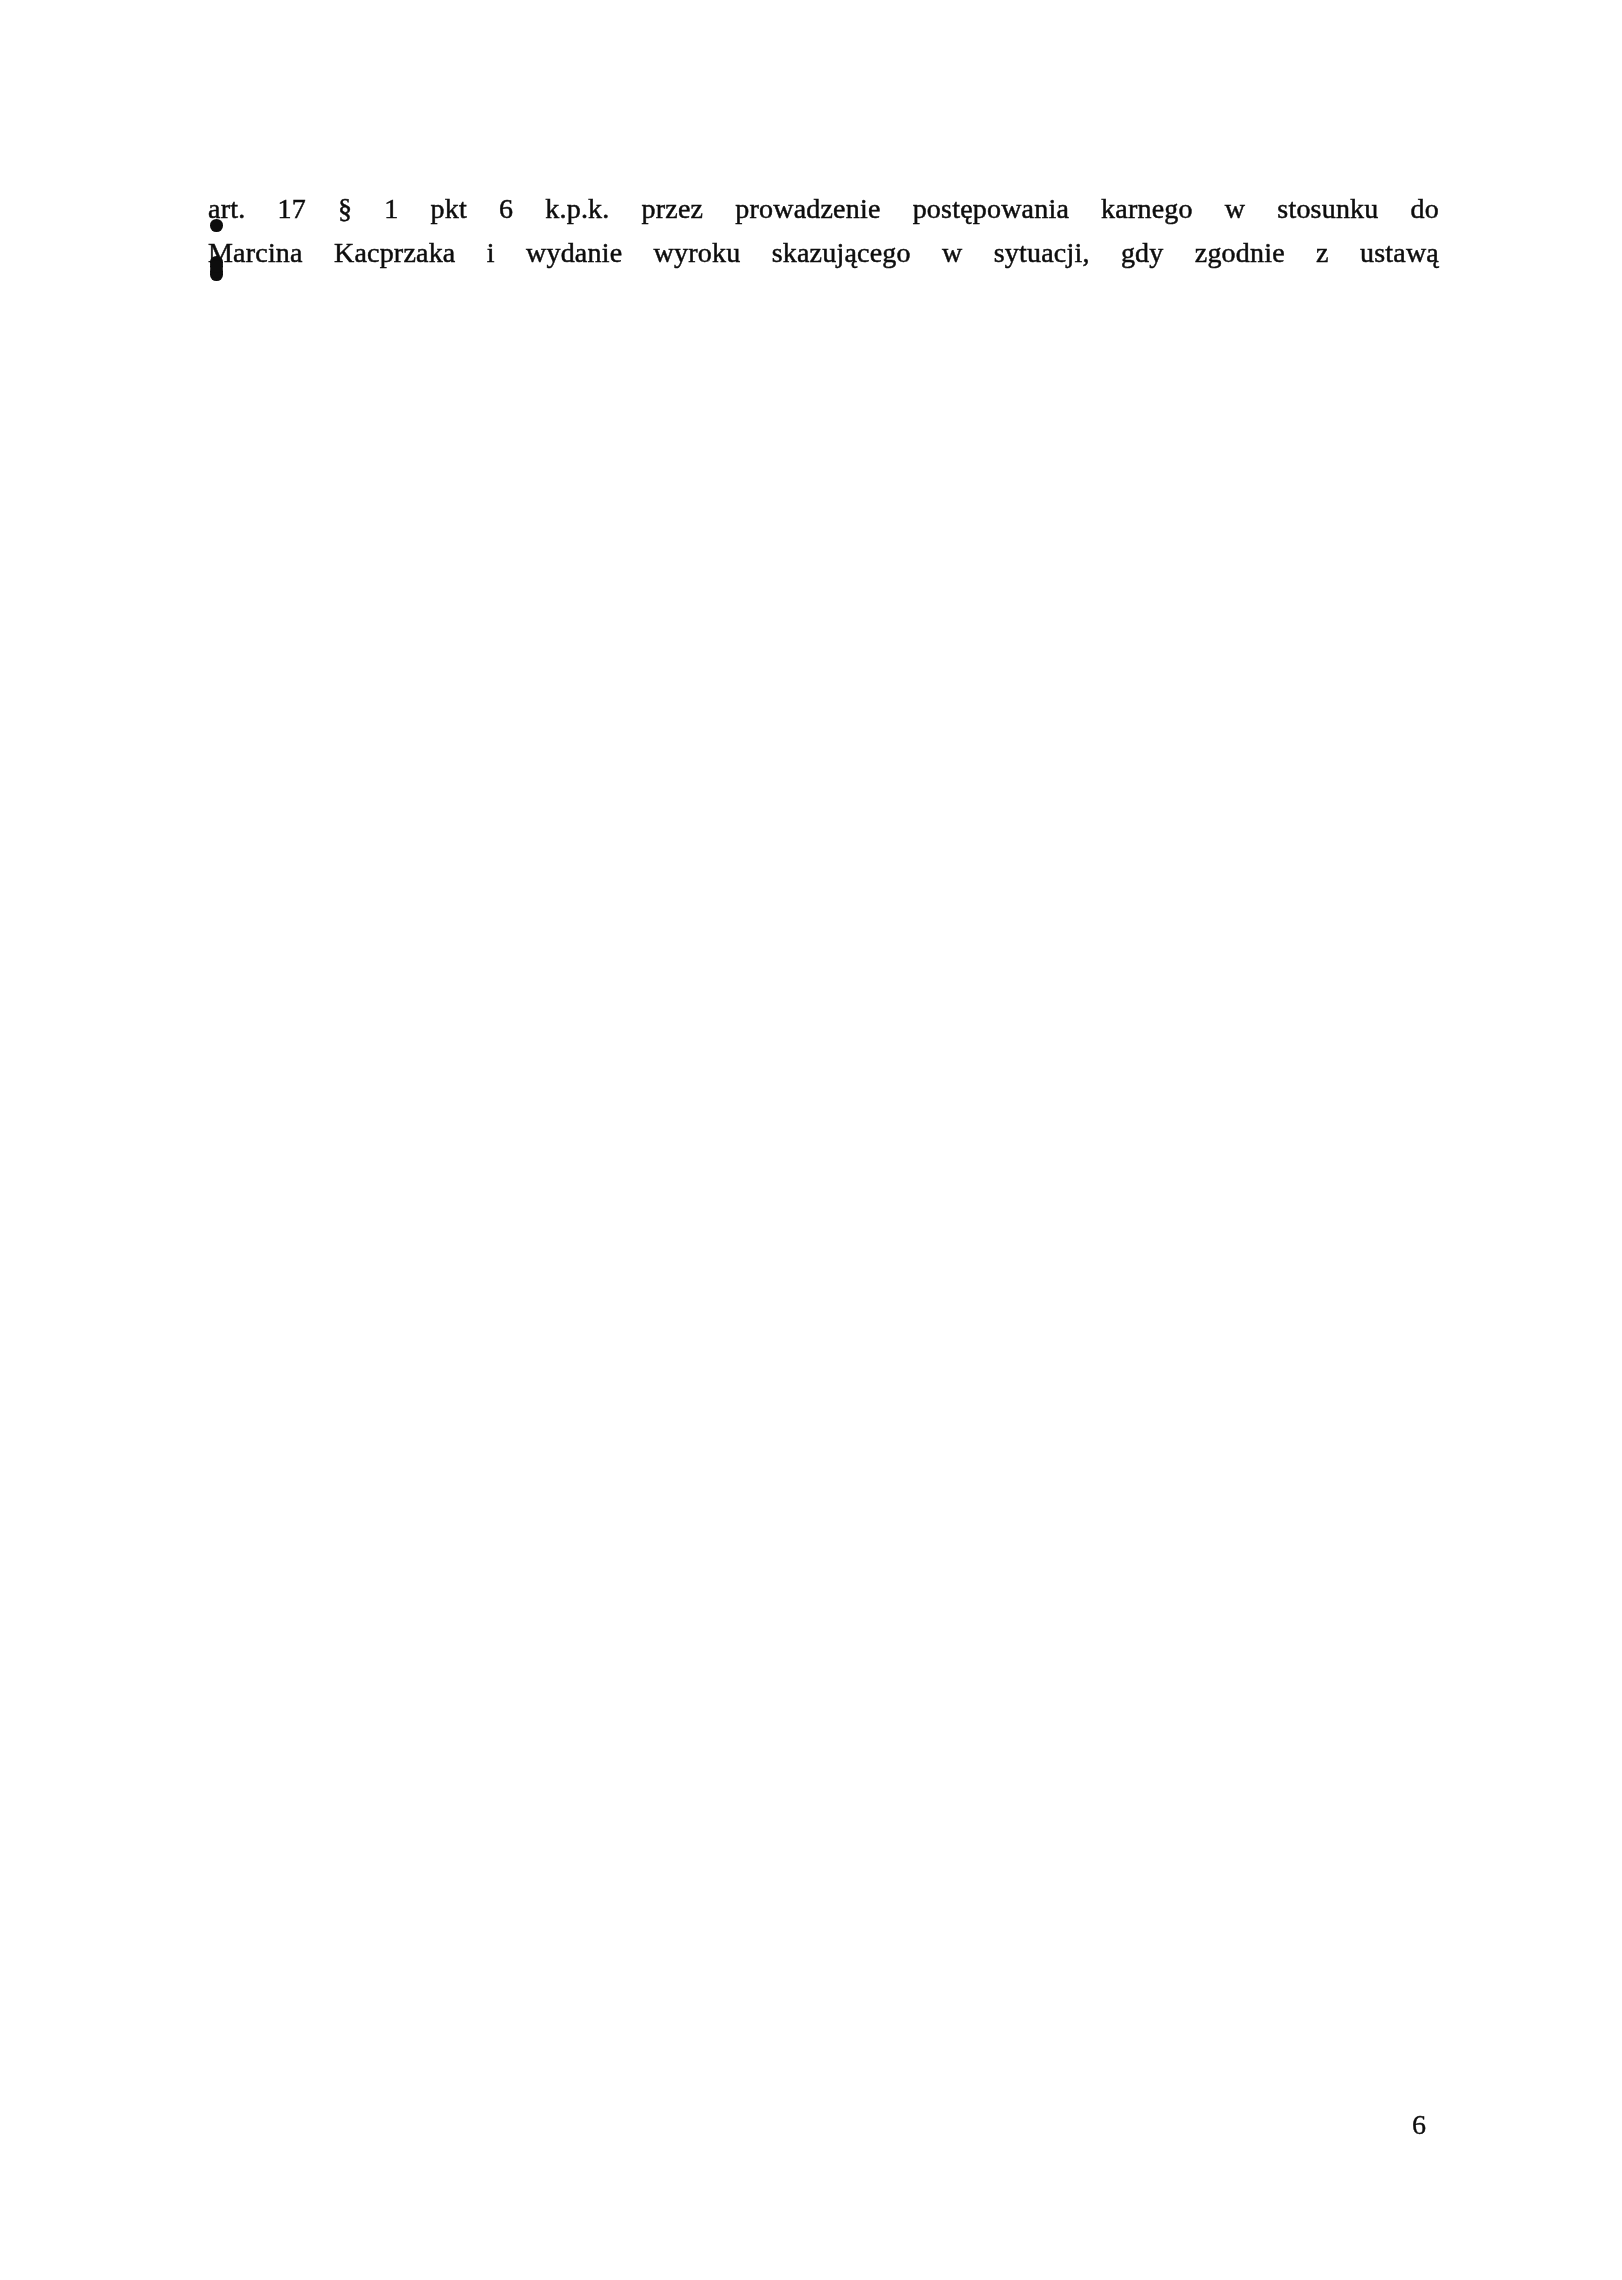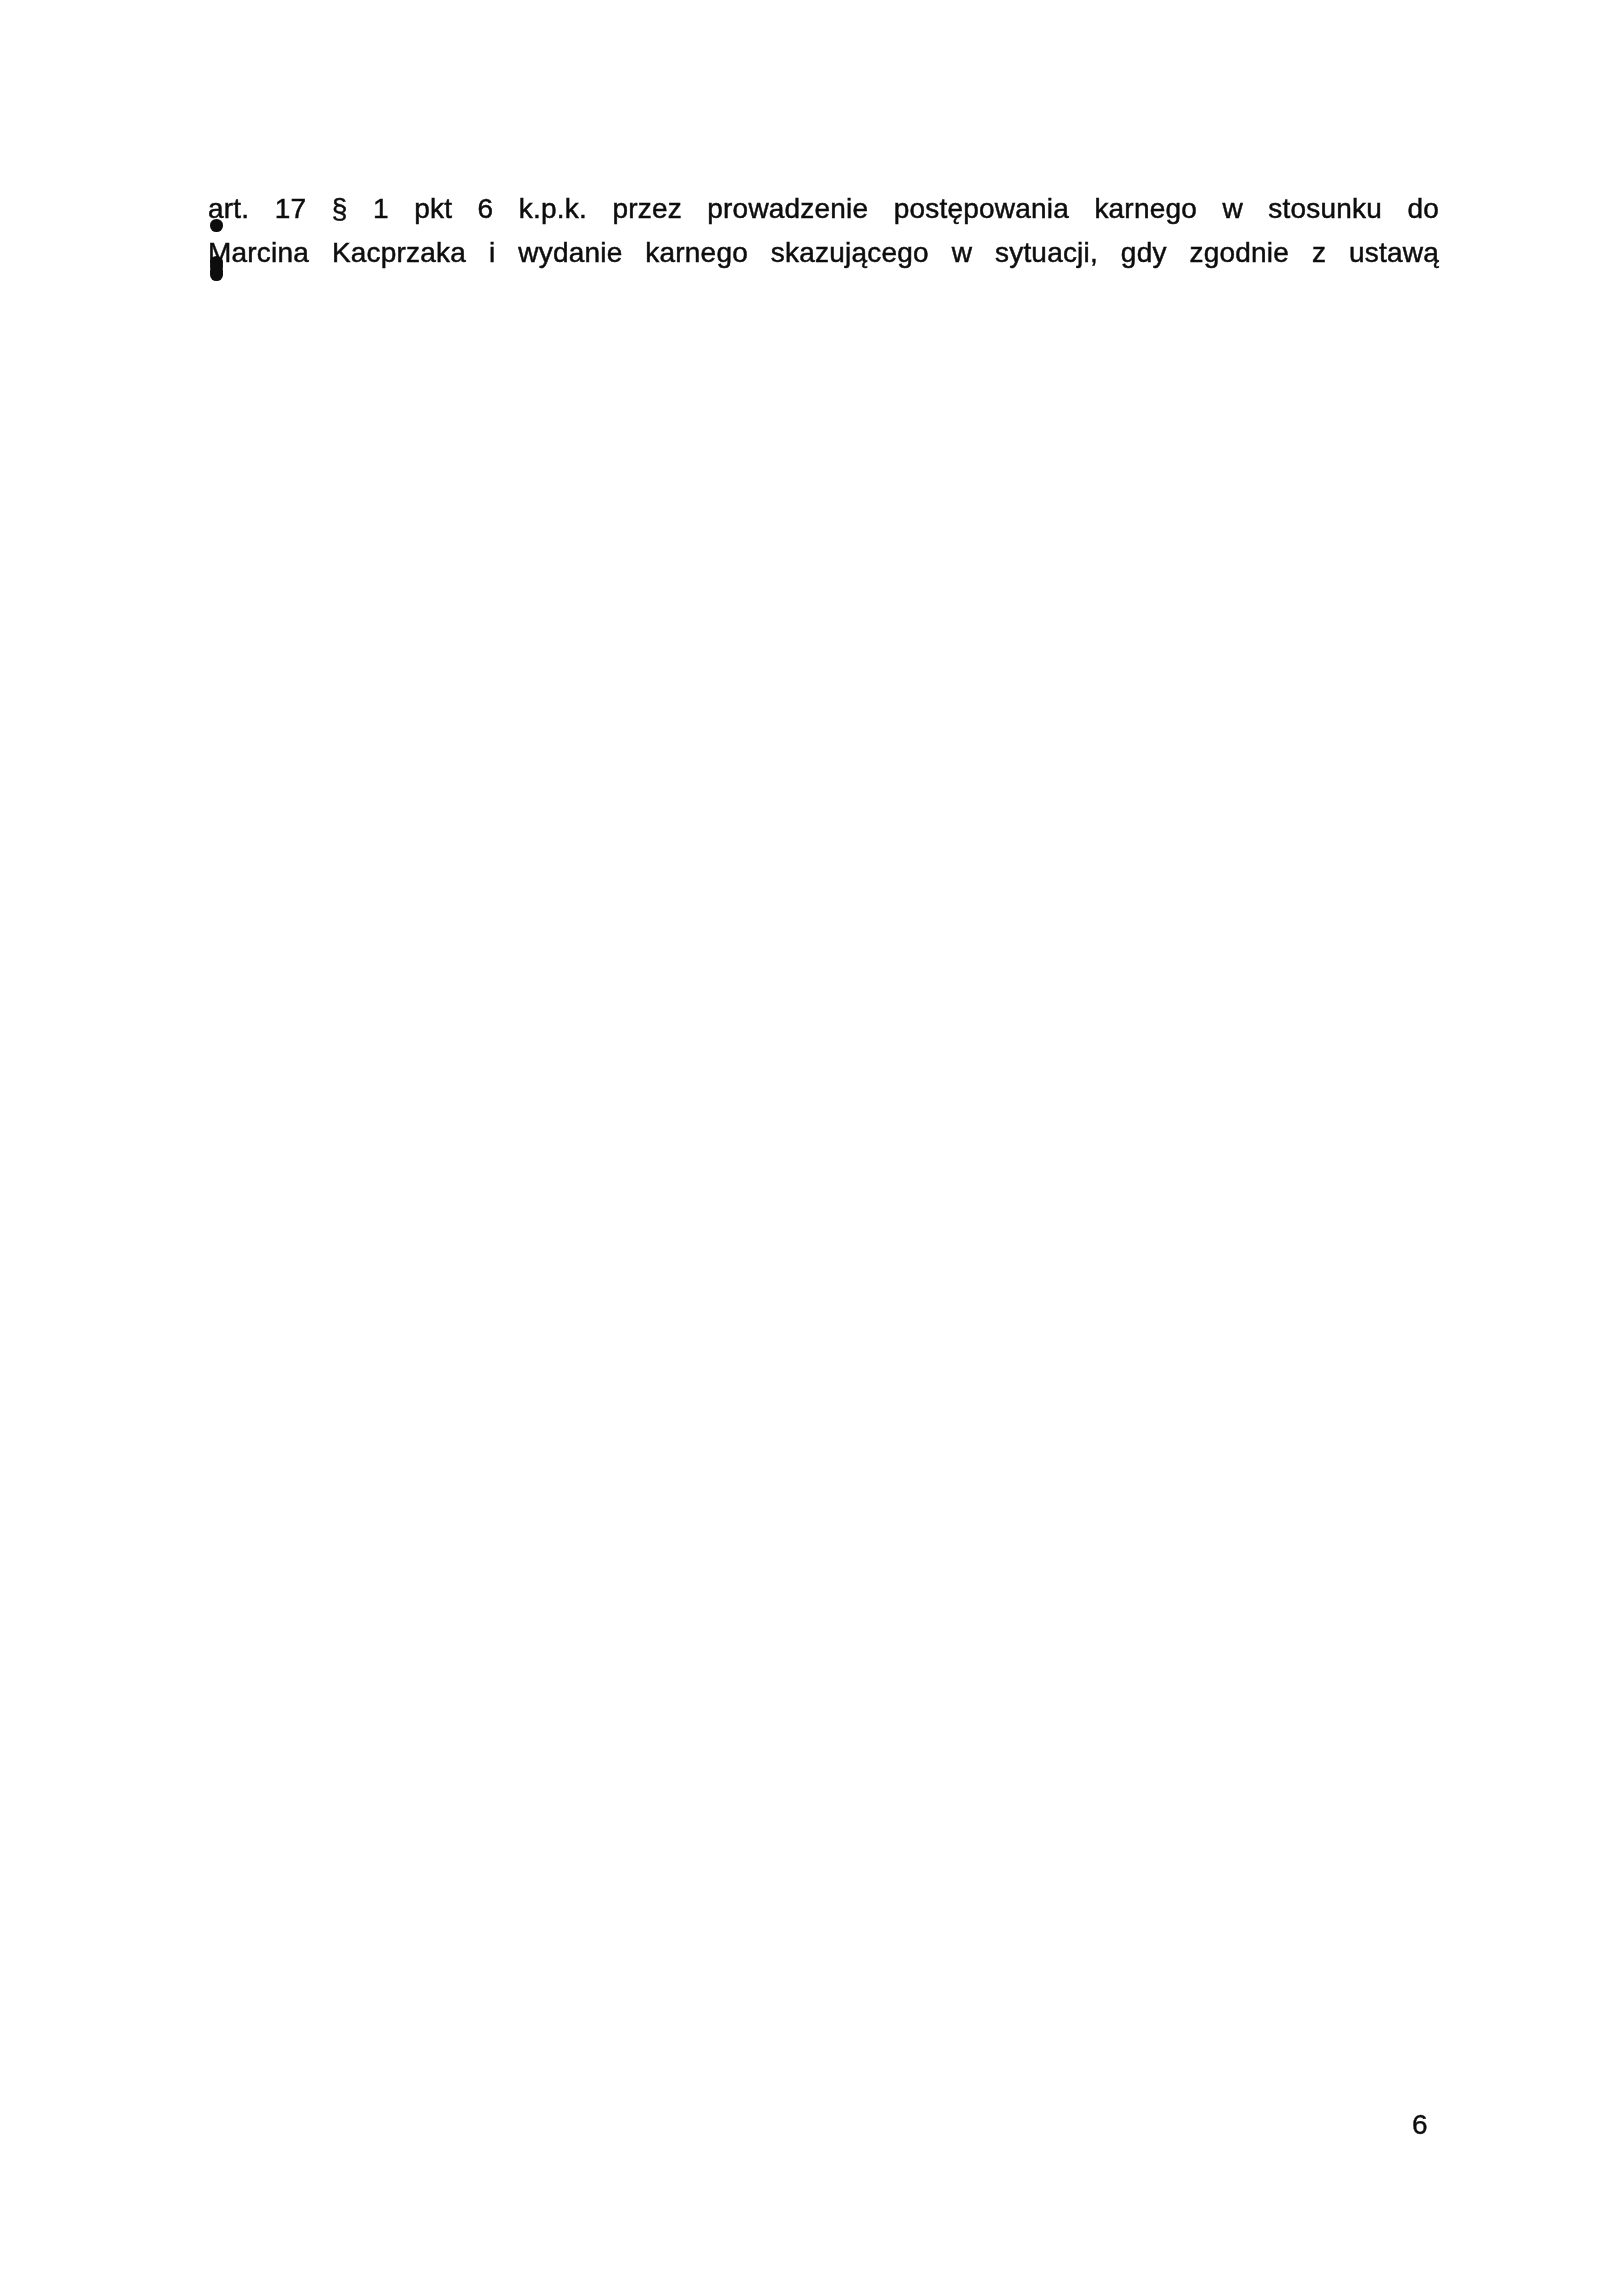--- a/index.html
+++ b/index.html
@@ -6,21 +6,21 @@
     margin: 0;
     padding: 0;
     background: #ffffff;
   }
   .page {
     position: relative;
     width: 1623px;
     height: 2280px;
     background: #ffffff;
     color: #0d0d0d;
-    font-family: Liberation Sans, sans-serif;
+    font-family: Liberation Serif, serif;
     overflow: hidden;
   }
   .content {
     position: absolute;
     left: 208px;
     top: 187px;
     width: 1231px;
   }
   .line {
     font-size: 28px;
@@ -64,21 +64,21 @@
     -webkit-text-stroke: 0.4px #111;
   }
 </style>
 </head>
 <body>
 
 <main class="page">
   <section class="content" id="doc-content">
       <div class="block block-0 paragraph">
         <div class="line">art. 17 § 1 pkt 6 k.p.k. przez prowadzenie postępowania karnego w stosunku do</div>
-        <div class="line">Marcina Kacprzaka i wydanie karnego skazującego w sytuacji, gdy zgodnie z ustawą</div>
+        <div class="line">Marcina Kacprzaka i wydanie wyroku skazującego w sytuacji, gdy zgodnie z ustawą</div>
       </div>
       <div class="block block-1 bullet">
         <div class="line bullet-first"></div>
       </div>
       <div class="block block-2 bullet">
         <div class="line bullet-first"></div>
       </div>
       <div class="block block-3 bullet">
         <div class="line bullet-first"></div>
       </div>

